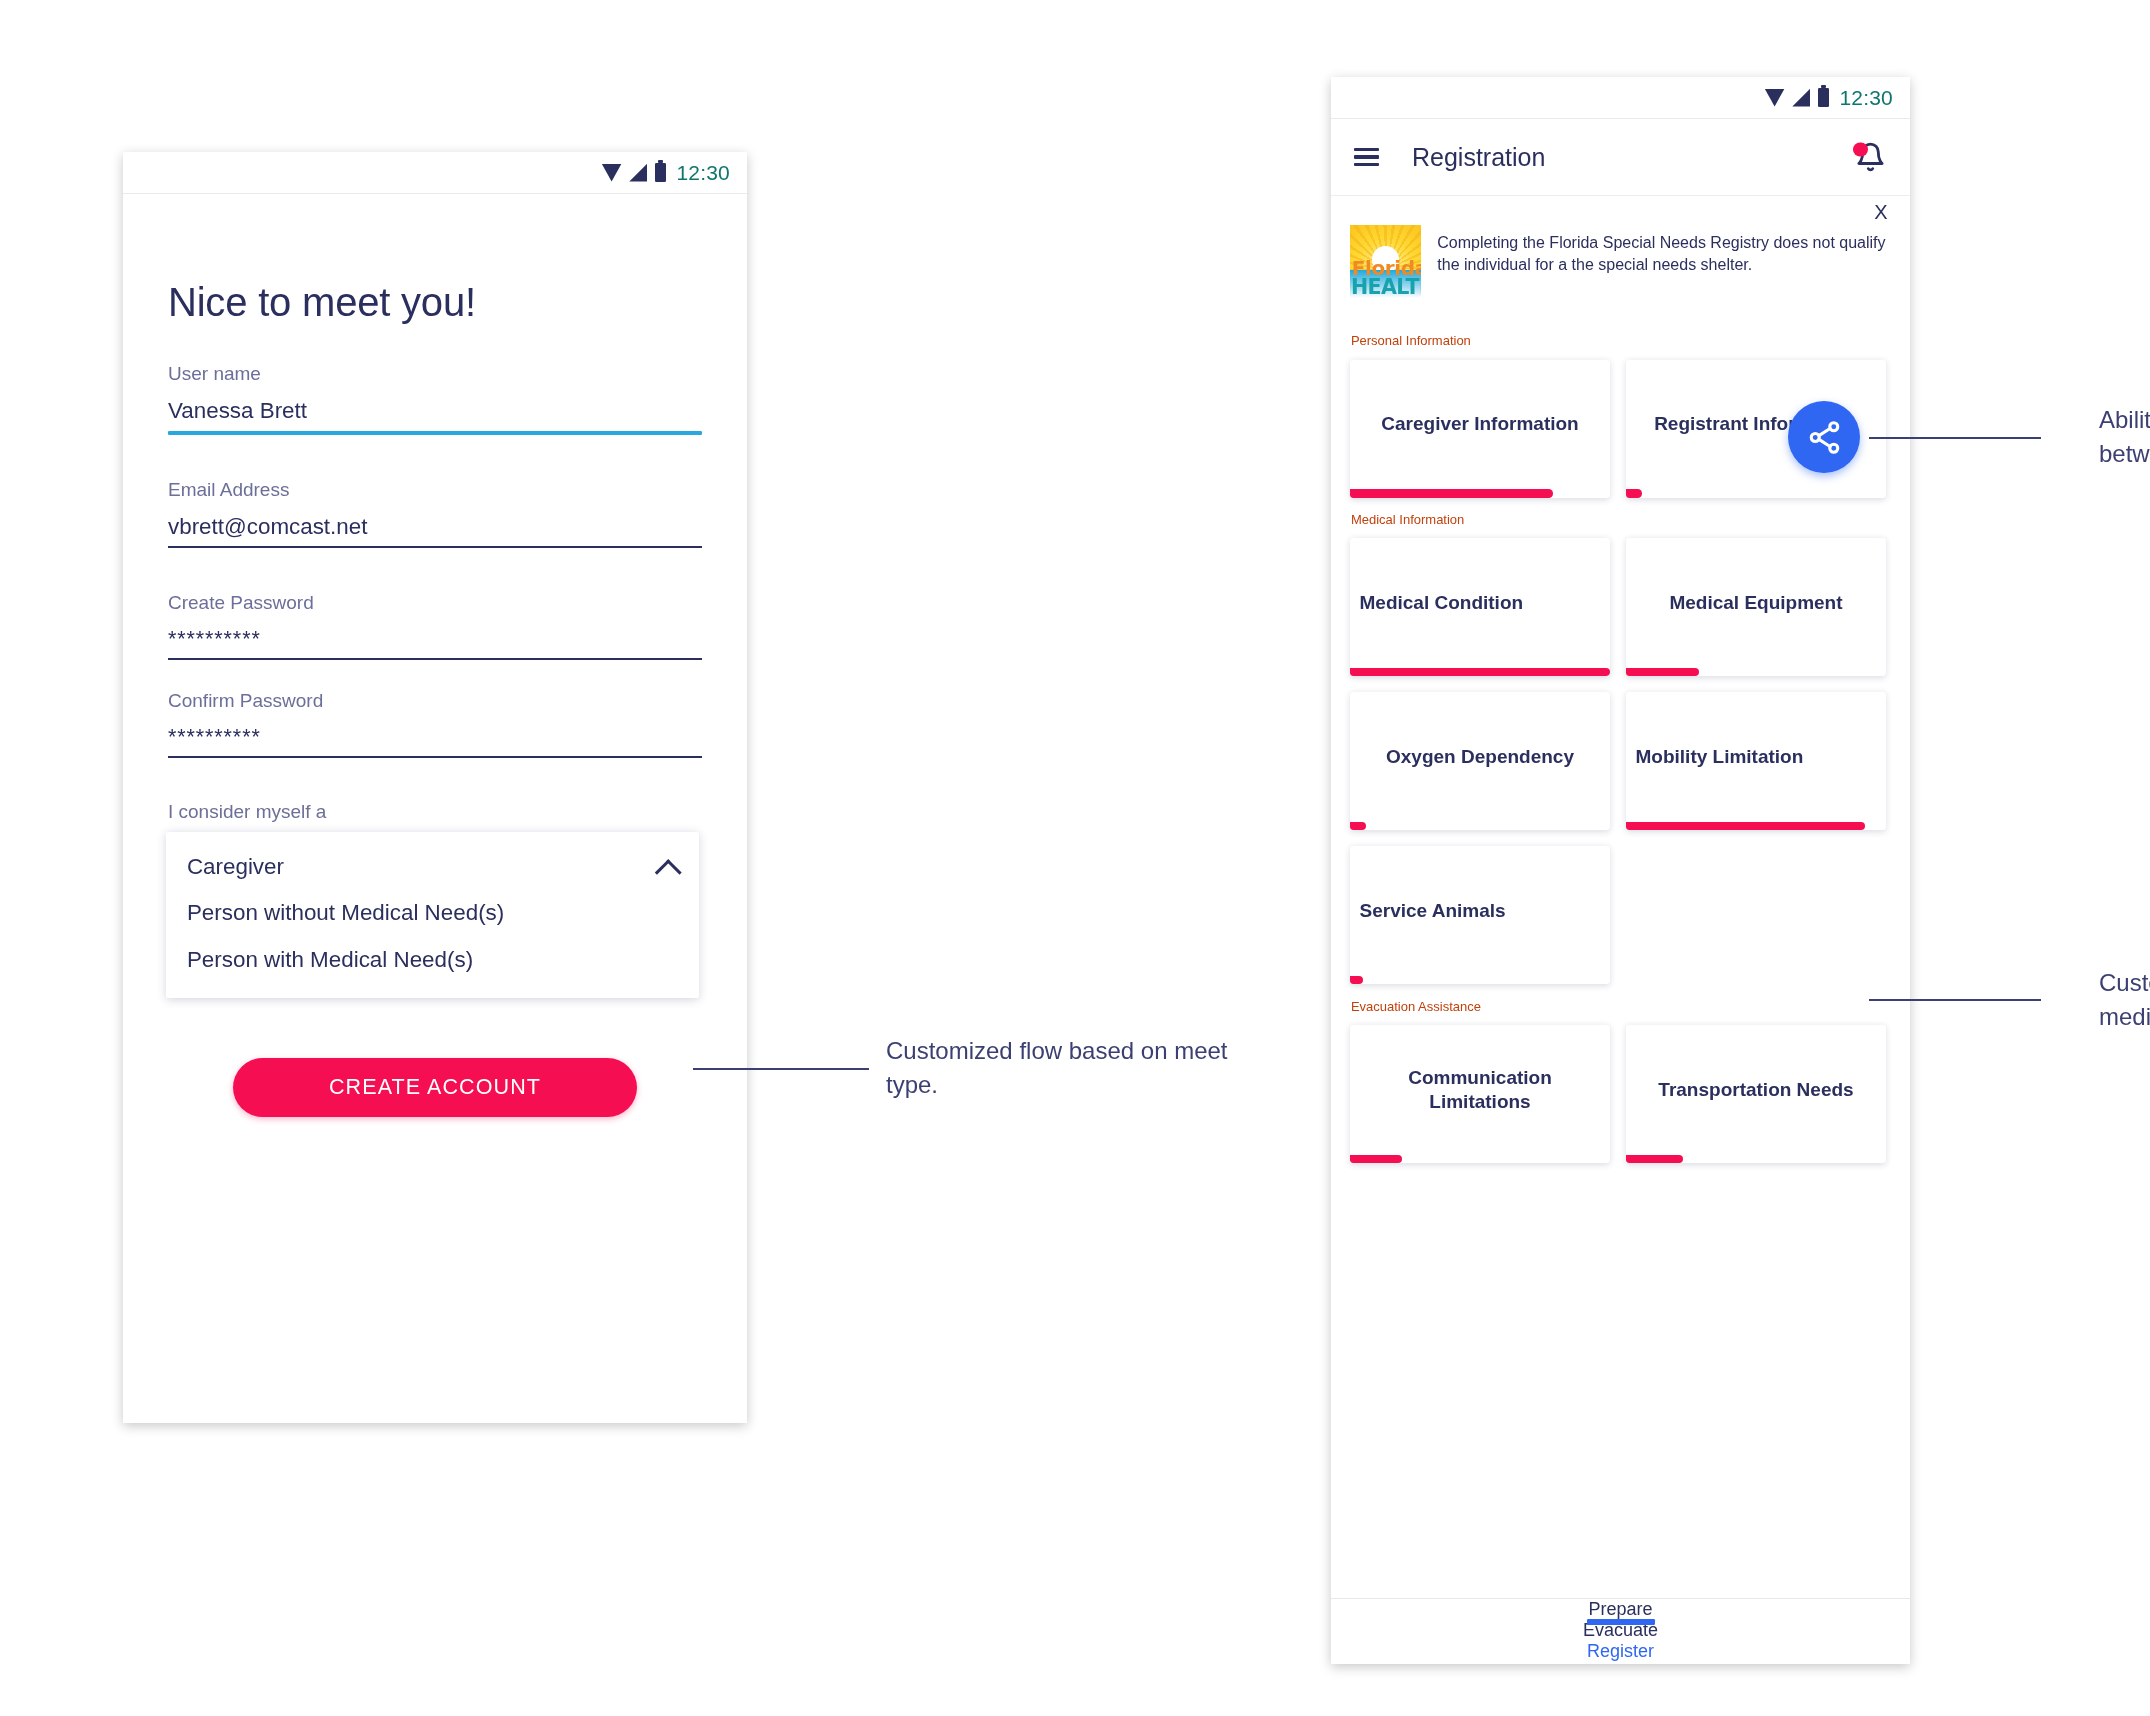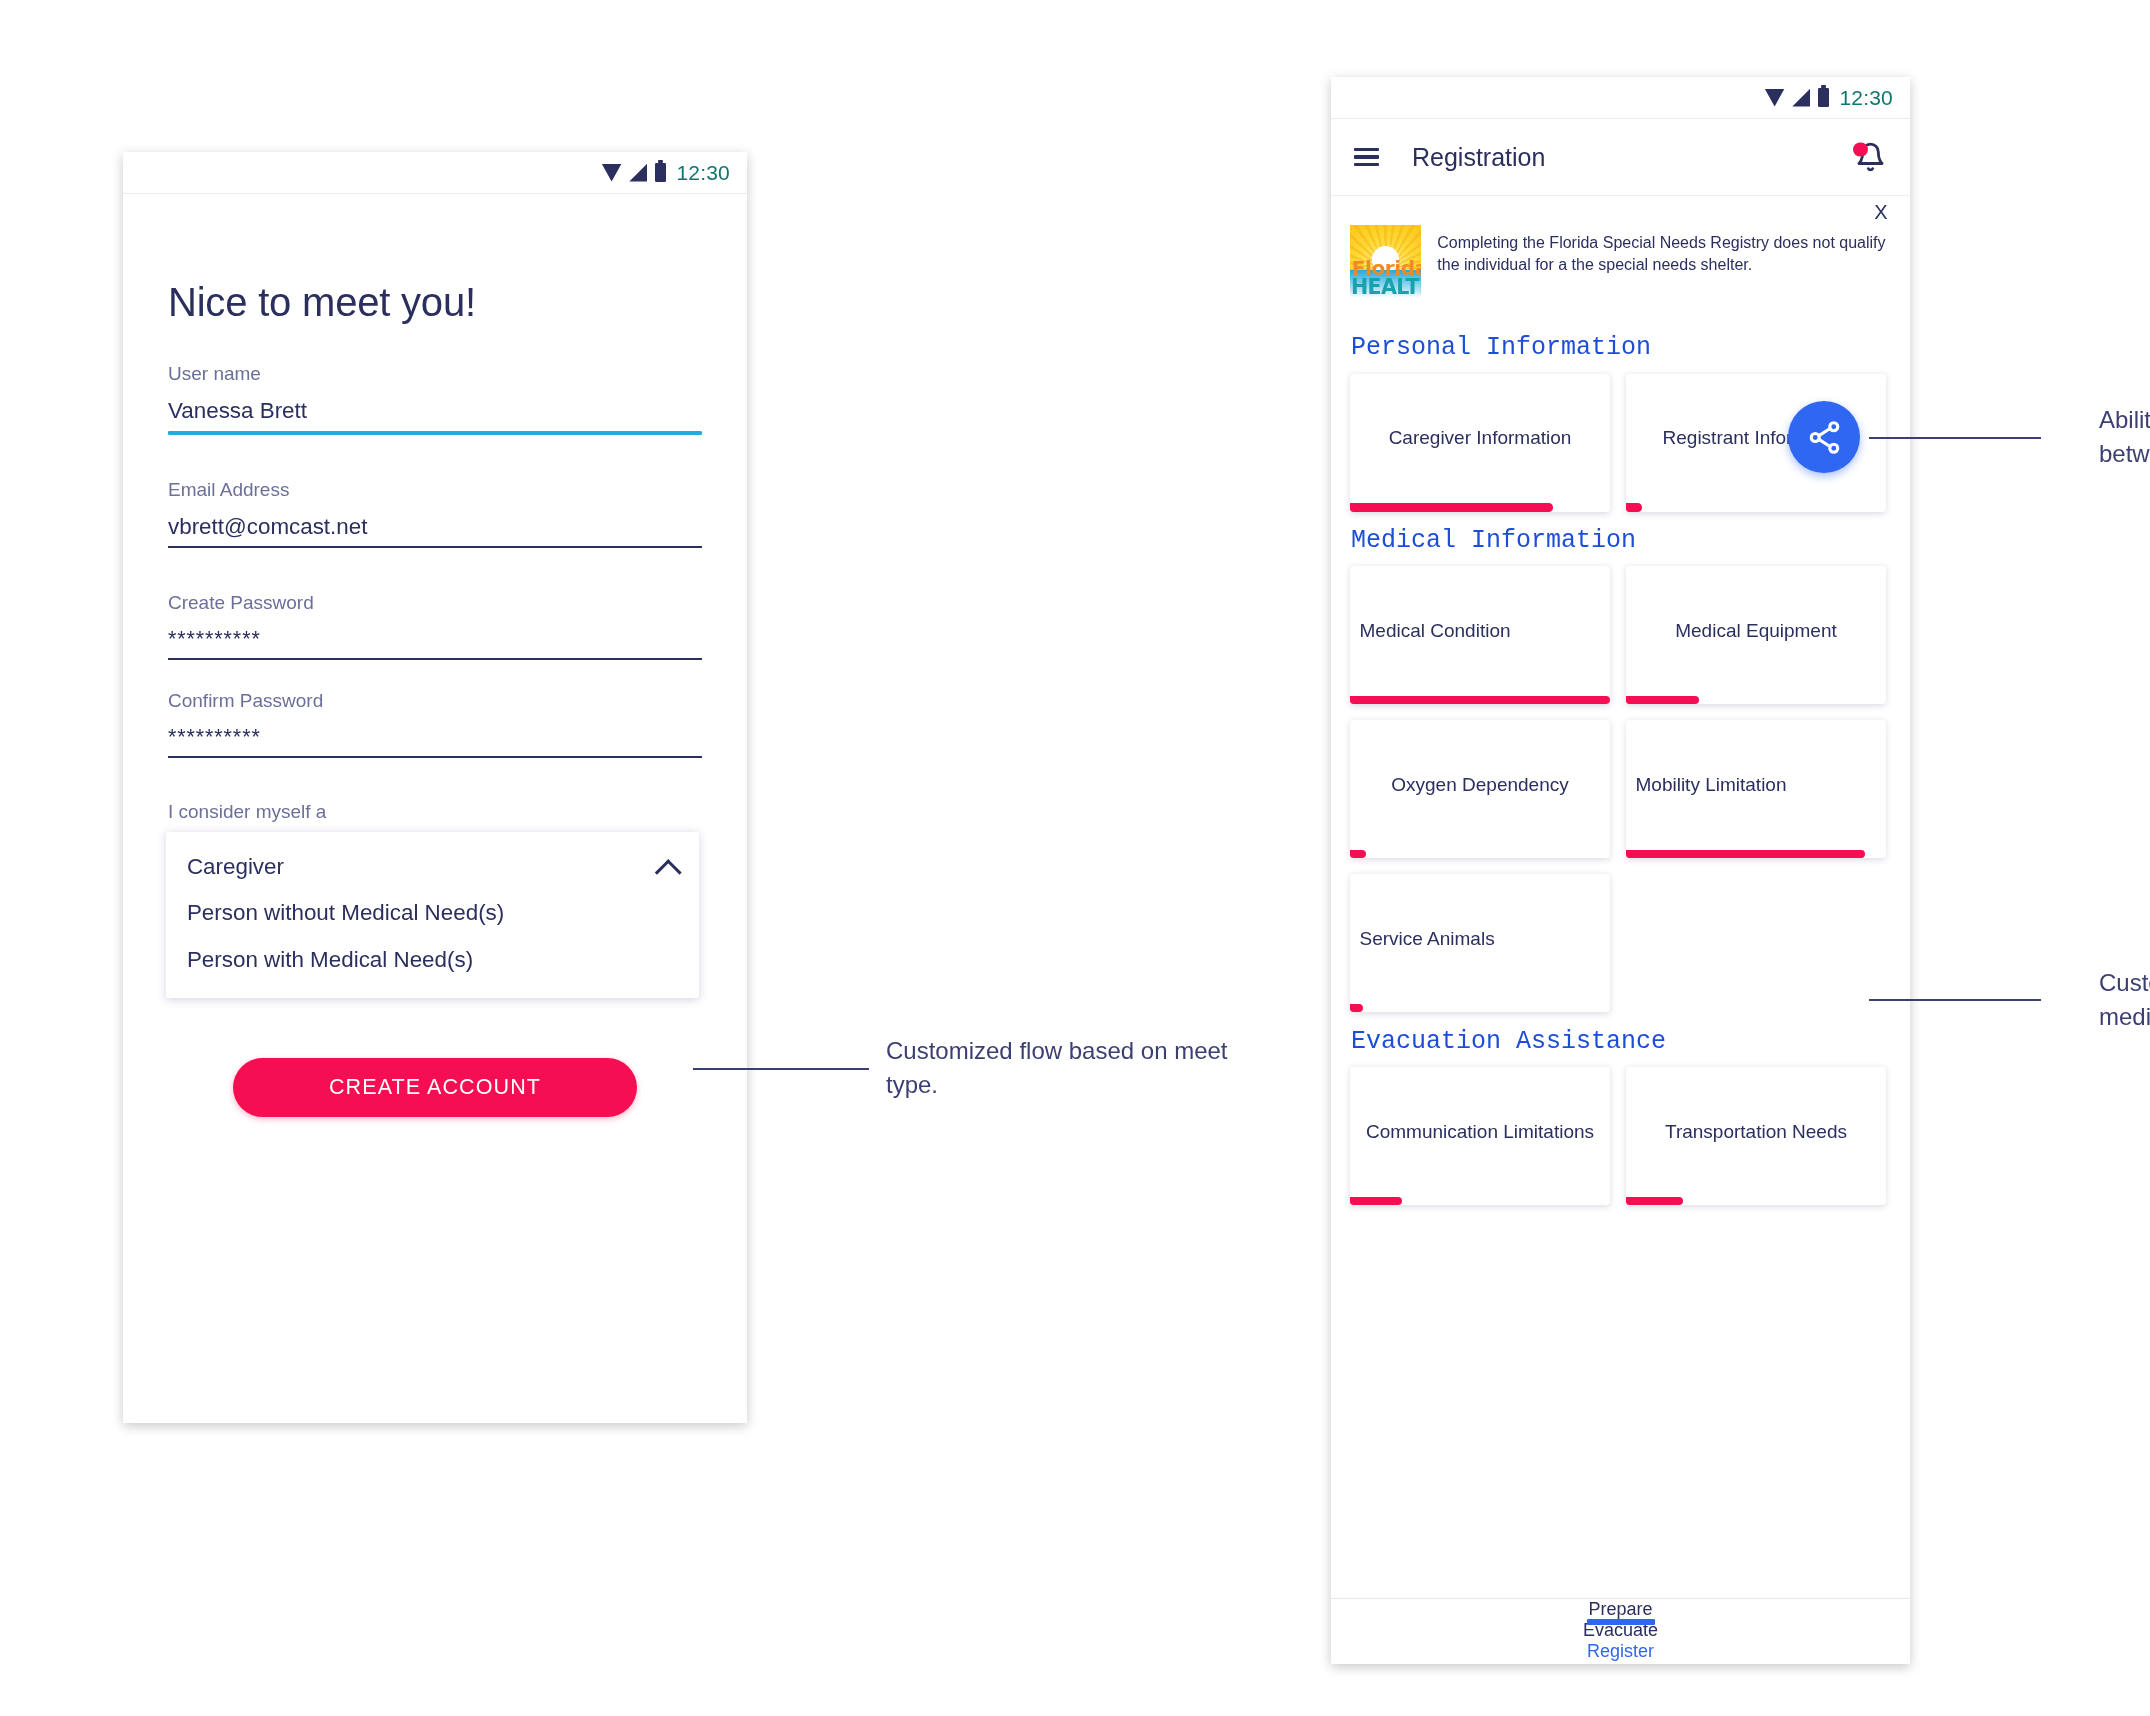--- a/index.html
+++ b/index.html
@@ -231,29 +231,29 @@
     width: 72px; height: 72px;
     border-radius: 50%;
     background: #2f66f2;
     box-shadow: 0 3.4px 8.6px rgba(47,102,242,0.42);
     display: flex; align-items: center; justify-content: center;
     z-index: 30;
   }
 
   .sections { padding: 12px 19px 0 19px; }
   .section-title {
-    font-size: 25px;
-    color: #1d4ed8;
+    font-size: 13px;
+    color: #c2410c;
     margin: 14.6px 0 11.2px 0.9px;
-    font-family: Liberation Mono, monospace;
   }
   .card-grid {
     display: flex;
     flex-wrap: wrap;
     gap: 16px;
+    font-weight: bold;
   }
   .card {
     width: 260px;
     height: 138px;
     background: #ffffff;
     border-radius: 3.4px;
     box-shadow: 0 1.3px 6px rgba(40,45,90,0.16);
     position: relative;
     display: flex;
     align-items: center;

